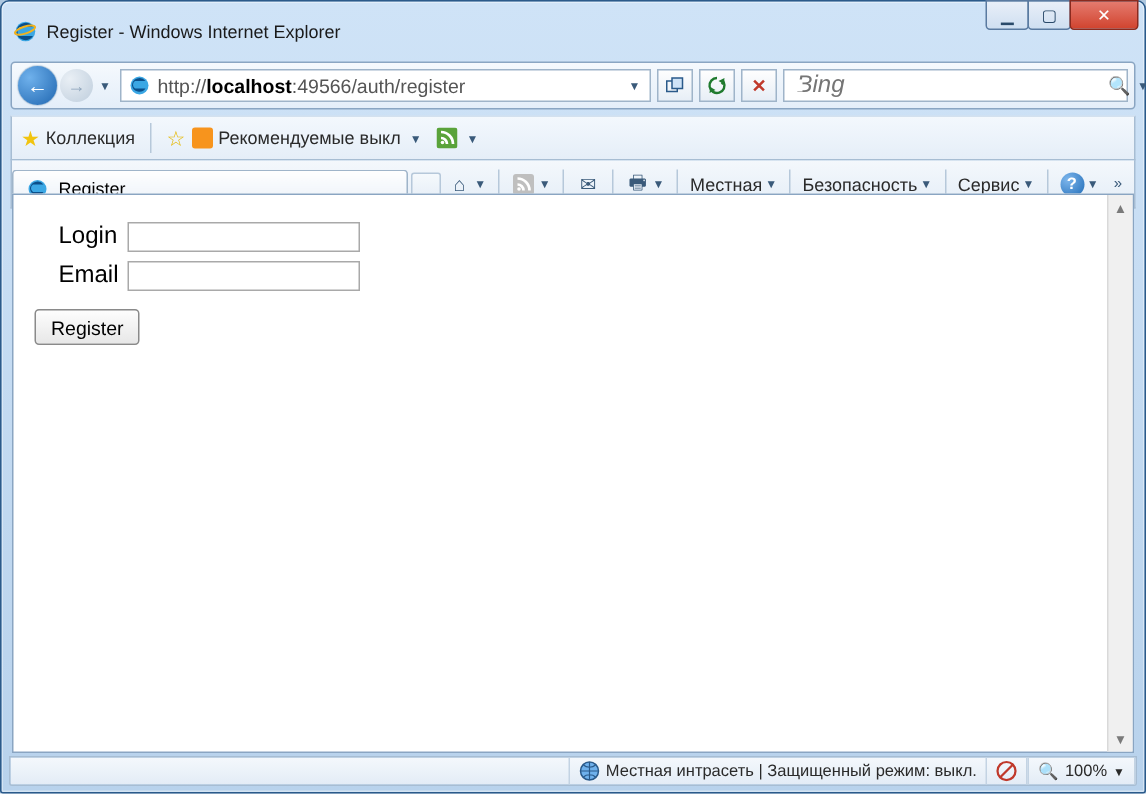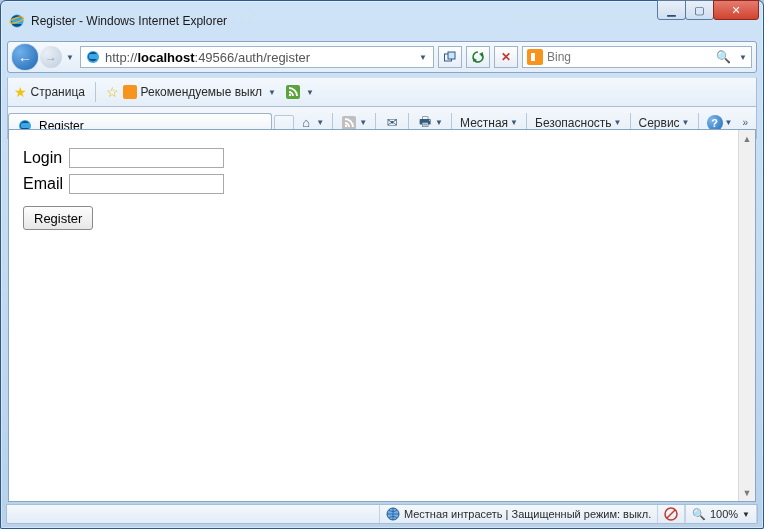--- a/index.html
+++ b/index.html
@@ -22,21 +22,21 @@
   .addr { flex: 1; display: flex; align-items: center; height: 22px; border: 1px solid #9fb4c9; background: #fff; min-width: 0; }
   .addr .ie-sm { width: 16px; height: 16px; margin: 0 4px; }
   .addr .url { flex: 1; font-size: 13px; color: #555; white-space: nowrap; overflow: hidden; padding: 2px 0; }
   .addr .url b { color: #000; font-weight: 600; }
   .addr .drop { font-size: 8px; color: #3a5a7a; padding: 0 6px; }
   .sqbtn { width: 24px; height: 22px; border: 1px solid #9fb4c9; background: linear-gradient(#fefefe,#e7eef6); display: flex; align-items: center; justify-content: center; font-size: 12px; color: #2a5a8a; }
   .sqbtn.red { color: #c0392b; font-weight: bold; }
   .search { width: 230px; height: 22px; border: 1px solid #9fb4c9; background: #fff; display: flex; align-items: center; }
   .search .bing { width: 16px; height: 16px; margin: 0 4px; background: #f7941d; border-radius: 2px; position: relative; }
   .search .bing::after { content:""; position:absolute; width:4px; height:8px; background:#fff; left:4px; top:4px; }
-  .search input { border: 0; outline: 0; flex: 1; font-size: 12px; color: #0f172a; background: transparent; }
+  .search input { border: 0; outline: 0; flex: 1; font-size: 16px; font-style: italic; color: #0f172a; background: transparent; }
   .search .mag { width: 22px; font-size: 12px; color: #3a5a7a; text-align: center; }
   
   .favrow { height: 30px; margin: 4px 6px 0; display: flex; align-items: center; gap: 10px; padding: 0 6px; background: linear-gradient(#f3f8fd,#e5eef8); border: 1px solid #a7bdd3; border-top-color: #d3e1ef; }
   .favrow .item { display: flex; align-items: center; gap: 4px; font-size: 12px; color: #2a2a2a; }
   .star { color: #f1c40f; font-size: 14px; }
   .star-out { color: #e6b800; font-size: 14px; }
   .bing-sm { width: 14px; height: 14px; background: #f7941d; border-radius: 2px; }
   .drop2 { font-size: 8px; color: #3a5a7a; margin-left: 2px; }
   .frag { width: 14px; height: 14px; }
   
@@ -50,21 +50,21 @@
   .cmds .drop3 { font-size: 8px; color: #3a5a7a; }
   .sep { width: 1px; height: 20px; background: #b6c8da; margin: 0 2px; }
   .chev { font-size: 10px; color: #3a5a7a; padding: 0 4px; }
   .help { width:16px; height:16px; border-radius:50%; background:radial-gradient(circle at 30% 30%,#7db6ec,#1f6bb7); color:#fff; font-size:11px; font-weight:bold; display:flex; align-items:center; justify-content:center; }
   
   .page { position: absolute; left: 7px; right: 7px; top: 128px; bottom: 26px; background: #fff; border: 1px solid #8aa5c2; }
   .page .scroll { position: absolute; right: 0; top: 0; bottom: 0; width: 17px; background: #f0f0f0; border-left: 1px solid #d9d9d9; }
   .page .scroll .up, .page .scroll .dn { height: 17px; display: flex; align-items: center; justify-content: center; font-size: 9px; color: #7a7a7a; }
   .page .scroll .dn { position: absolute; bottom: 0; width: 100%; }
   .page .content { padding: 18px 14px; font-family: "Times New Roman", serif; font-size: 16px; }
-  .page .row { display: flex; align-items: center; margin-bottom: 6px; }
+  .page .row { display: flex; align-items: center; margin-bottom: 6px; margin-left: 16px; }
   .page .row label { width: 46px; }
   .page .row input { width: 155px; height: 20px; border: 1px solid #a9a9a9; background: #fff; font-size: 13px; padding: 1px 3px; }
   .page button.reg { margin-top: 6px; height: 24px; padding: 0 10px; font-size: 13px; background: linear-gradient(#fdfdfd,#e7e7e7); border: 1px solid #8a8a8a; border-radius: 3px; font-family: "Segoe UI", Tahoma, sans-serif; }
   
   .status { position: absolute; left: 5px; right: 5px; bottom: 4px; height: 20px; background: linear-gradient(#f4f8fc,#e3ecf6); border: 1px solid #a7bdd3; border-radius: 0 0 2px 2px; display: flex; align-items: flex-start; font-size: 11px; color: #2a2a2a; }
   .status .cell { height: 100%; display: flex; align-items: center; padding: 0 6px; border-right: 1px solid #c3d3e3; gap: 4px; }
   .status .spacer { flex: 1; }
   .status .zoom { border-left: 1px solid #c3d3e3; }
   .globe { width: 14px; height: 14px; }
   svg { display: block; }
@@ -122,21 +122,21 @@
       <div class="bing"></div>
       <input placeholder="Bing" style="">
       <div class="mag">🔍</div>
       <span class="drop" style="padding:0 4px;font-size:8px;color:#3a5a7a;">▼</span>
     </div>
   </div>
 
   <div class="favrow">
     <div class="item">
       <span class="star">★</span>
-      <span>Страница</span>
+      <span>Коллекция</span>
     </div>
     <div style="width:1px;height:20px;background:#b6c8da;"></div>
     <div class="item">
       <span class="star-out">☆</span>
       <span class="bing-sm"></span>
       <span>Рекомендуемые выкл</span>
       <span class="drop2">▼</span>
     </div>
     <div class="item">
       <svg class="frag" viewBox="0 0 14 14">

